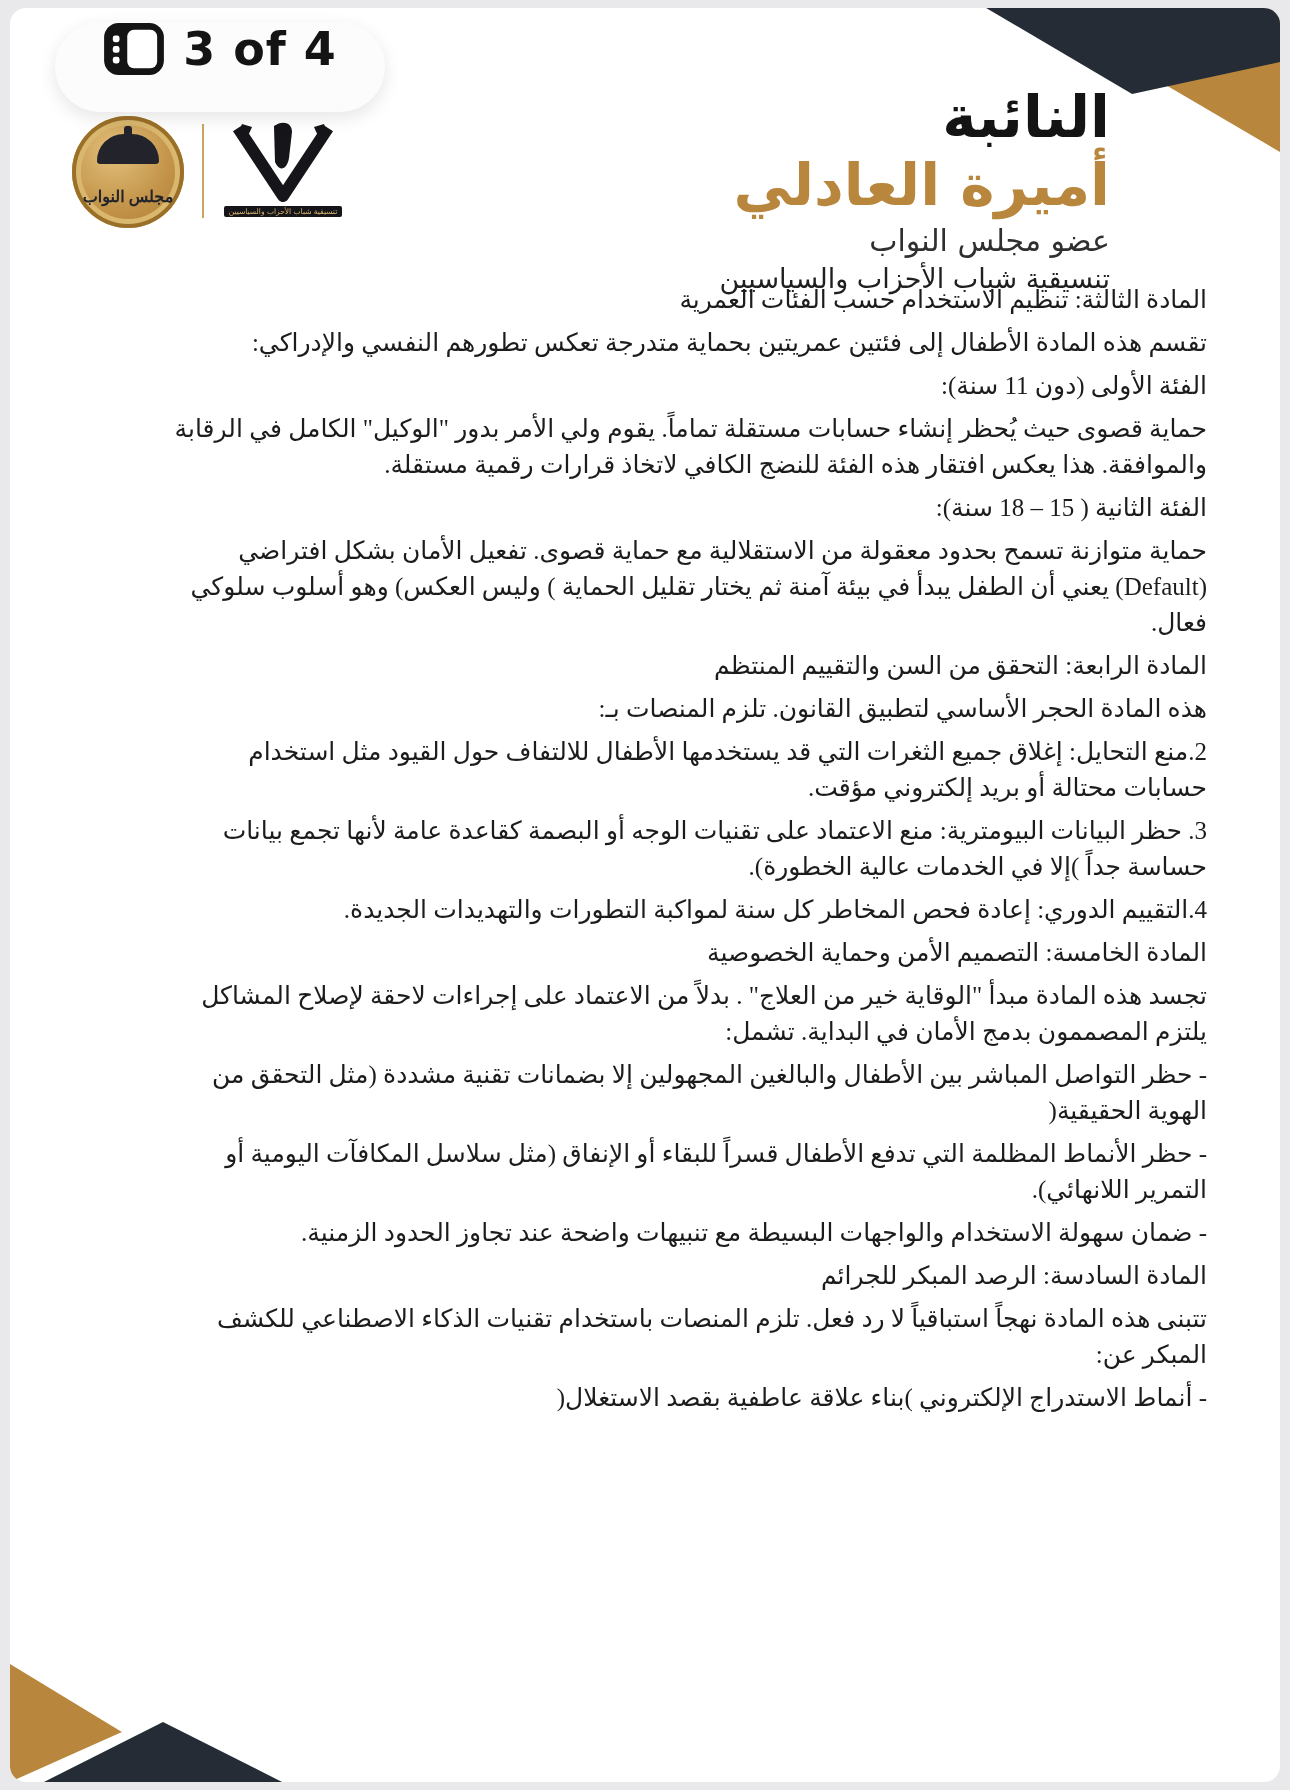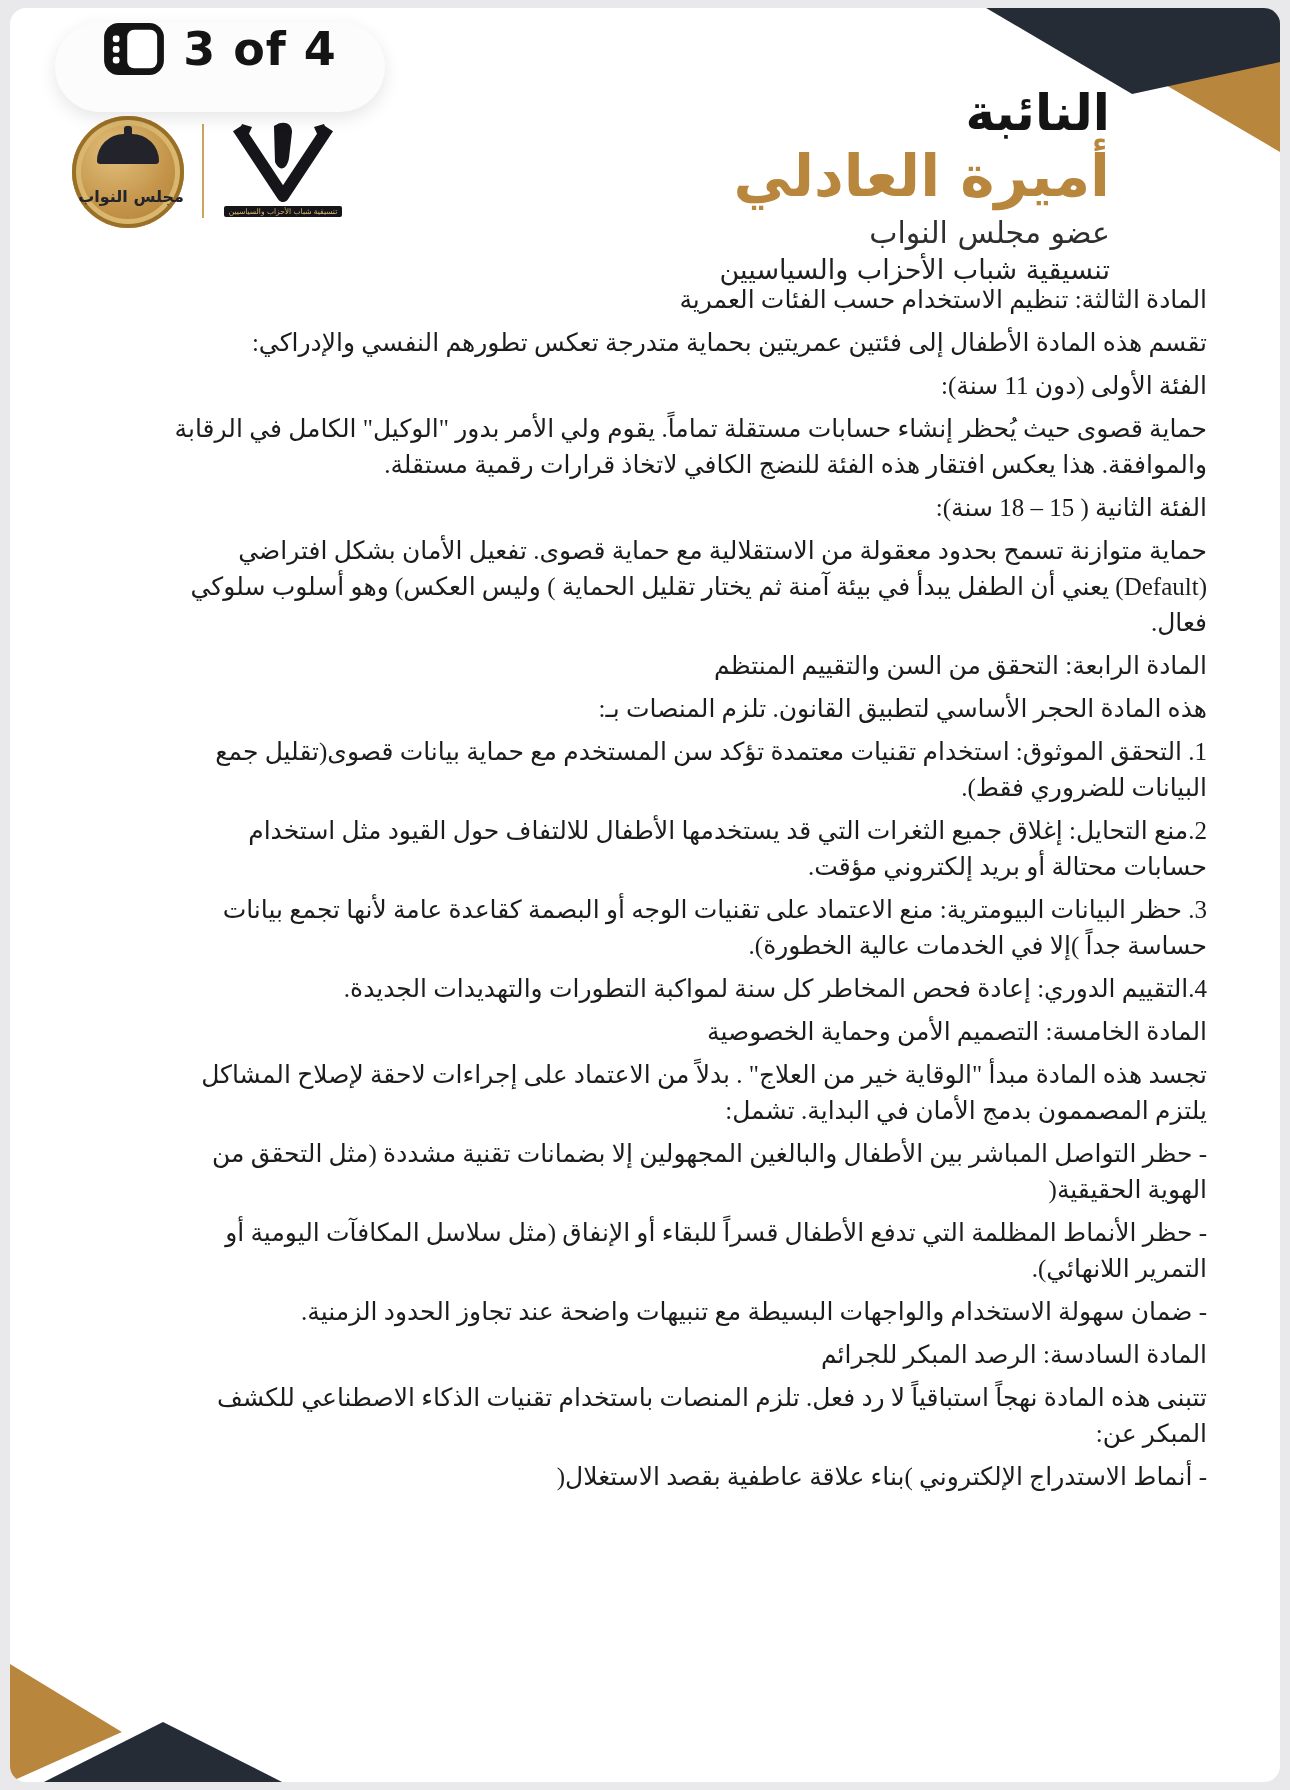--- a/index.html
+++ b/index.html
@@ -44,22 +44,23 @@
     position:absolute;inset:0;background:var(--navy);
     clip-path:polygon(51% 58.6%,11.3% 100%,90.7% 100%);
   }
   
   .letterhead{position:relative;height:268px;}
   .logos{position:absolute;left:62px;top:108px;display:flex;align-items:flex-start;}
   .seal{
     width:112px;height:112px;border-radius:50%;
     background:radial-gradient(circle at 38% 32%,#e3c07c,#c29348 55%,#a87a2e);
     box-shadow:inset 0 0 0 4px #9a7028, inset 0 0 0 9px #d9b76f;
-    position:relative;display:flex;flex-direction:column;justify-content:flex-end;
+    position:relative;display:flex;flex-direction:column;align-items:center;justify-content:flex-end;
     padding-bottom:22px;
+    font-family:Liberation Serif, serif;
   }
   .seal .dome{
     position:absolute;top:18px;left:50%;transform:translateX(-50%);
     width:62px;height:30px;background:#23232b;border-radius:34px 34px 4px 4px;
   }
   .seal .dome::before{
     content:"";position:absolute;top:-8px;left:50%;transform:translateX(-50%);
     width:8px;height:10px;background:#23232b;border-radius:3px;
   }
   .seal .seal-label{
@@ -69,21 +70,21 @@
   .coord-logo{width:122px;display:flex;flex-direction:column;align-items:center;}
   .coord-logo svg{display:block;}
   .coord-caption{
     margin-top:2px;background:#15151a;color:#d9b56a;
     font-size:7.5px;line-height:11px;padding:0 5px;border-radius:2px;
     white-space:nowrap;direction:rtl;
   }
   .name-block{
     position:absolute;top:78px;right:170px;text-align:right;direction:rtl;
   }
-  .mp-title{font-size:50px;font-weight:800;color:#141414;line-height:1.1;}
+  .mp-title{font-size:58px;font-weight:800;color:#141414;line-height:1.1;}
   .mp-name{font-size:58px;font-weight:800;color:var(--gold);line-height:1.15;margin-top:2px;}
   .mp-role{font-size:30px;color:#2f2f2f;line-height:1.15;margin-top:6px;}
   .mp-org{font-size:27px;color:#1f1f1f;line-height:1.15;margin-top:4px;}
   
   .doc-body{
     position:relative;direction:rtl;text-align:right;
     padding:6px 73px 0 155px;
     font-family:"Liberation Serif","DejaVu Serif","DejaVu Sans",serif;
     color:var(--ink);
     font-size:25px;line-height:36px;
@@ -143,21 +144,20 @@
 
   <div class="doc-body">
       <p class="block heading">المادة الثالثة: تنظيم الاستخدام حسب الفئات العمرية</p>
       <p class="block para">تقسم هذه المادة الأطفال إلى فئتين عمريتين بحماية متدرجة تعكس تطورهم النفسي والإدراكي:</p>
       <p class="block heading">الفئة الأولى (دون 11 سنة):</p>
       <p class="block para">حماية قصوى حيث يُحظر إنشاء حسابات مستقلة تماماً. يقوم ولي الأمر بدور "الوكيل" الكامل في الرقابة والموافقة. هذا يعكس افتقار هذه الفئة للنضج الكافي لاتخاذ قرارات رقمية مستقلة.</p>
       <p class="block heading">الفئة الثانية ( 15 – 18 سنة):</p>
       <p class="block para">حماية متوازنة تسمح بحدود معقولة من الاستقلالية مع حماية قصوى. تفعيل الأمان بشكل افتراضي (Default) يعني أن الطفل يبدأ في بيئة آمنة ثم يختار تقليل الحماية  ) وليس العكس) وهو أسلوب سلوكي فعال.</p>
       <p class="block heading">المادة الرابعة: التحقق من السن والتقييم المنتظم</p>
       <p class="block para">هذه المادة الحجر الأساسي لتطبيق القانون. تلزم المنصات بـ:</p>
-      <p class="block para">1. التحقق الموثوق: استخدام تقنيات معتمدة تؤكد سن المستخدم مع حماية بيانات قصوى(تقليل جمع البيانات للضروري فقط).</p>
       <p class="block para">2.منع التحايل: إغلاق جميع الثغرات التي قد يستخدمها الأطفال للالتفاف حول القيود مثل استخدام حسابات محتالة أو بريد إلكتروني مؤقت.</p>
       <p class="block para">3. حظر البيانات البيومترية: منع الاعتماد على تقنيات الوجه أو البصمة كقاعدة عامة لأنها تجمع بيانات حساسة جداً )إلا في الخدمات عالية الخطورة).</p>
       <p class="block para">4.التقييم الدوري: إعادة فحص المخاطر كل سنة لمواكبة التطورات والتهديدات الجديدة.</p>
       <p class="block heading">المادة الخامسة: التصميم الأمن وحماية الخصوصية</p>
       <p class="block para">تجسد هذه المادة مبدأ "الوقاية خير من العلاج" . بدلاً من الاعتماد على إجراءات لاحقة لإصلاح المشاكل يلتزم المصممون بدمج الأمان في البداية. تشمل:</p>
       <p class="block para">- حظر التواصل المباشر بين الأطفال والبالغين المجهولين إلا بضمانات تقنية مشددة (مثل التحقق من الهوية الحقيقية(</p>
       <p class="block para">- حظر الأنماط المظلمة التي تدفع الأطفال قسراً للبقاء أو الإنفاق (مثل سلاسل المكافآت اليومية أو التمرير اللانهائي).</p>
       <p class="block para">- ضمان سهولة الاستخدام والواجهات البسيطة مع تنبيهات واضحة عند تجاوز الحدود الزمنية.</p>
       <p class="block heading">المادة السادسة: الرصد المبكر للجرائم</p>
       <p class="block para">تتبنى هذه المادة نهجاً استباقياً لا رد فعل. تلزم المنصات باستخدام تقنيات الذكاء الاصطناعي للكشف المبكر عن:</p>

